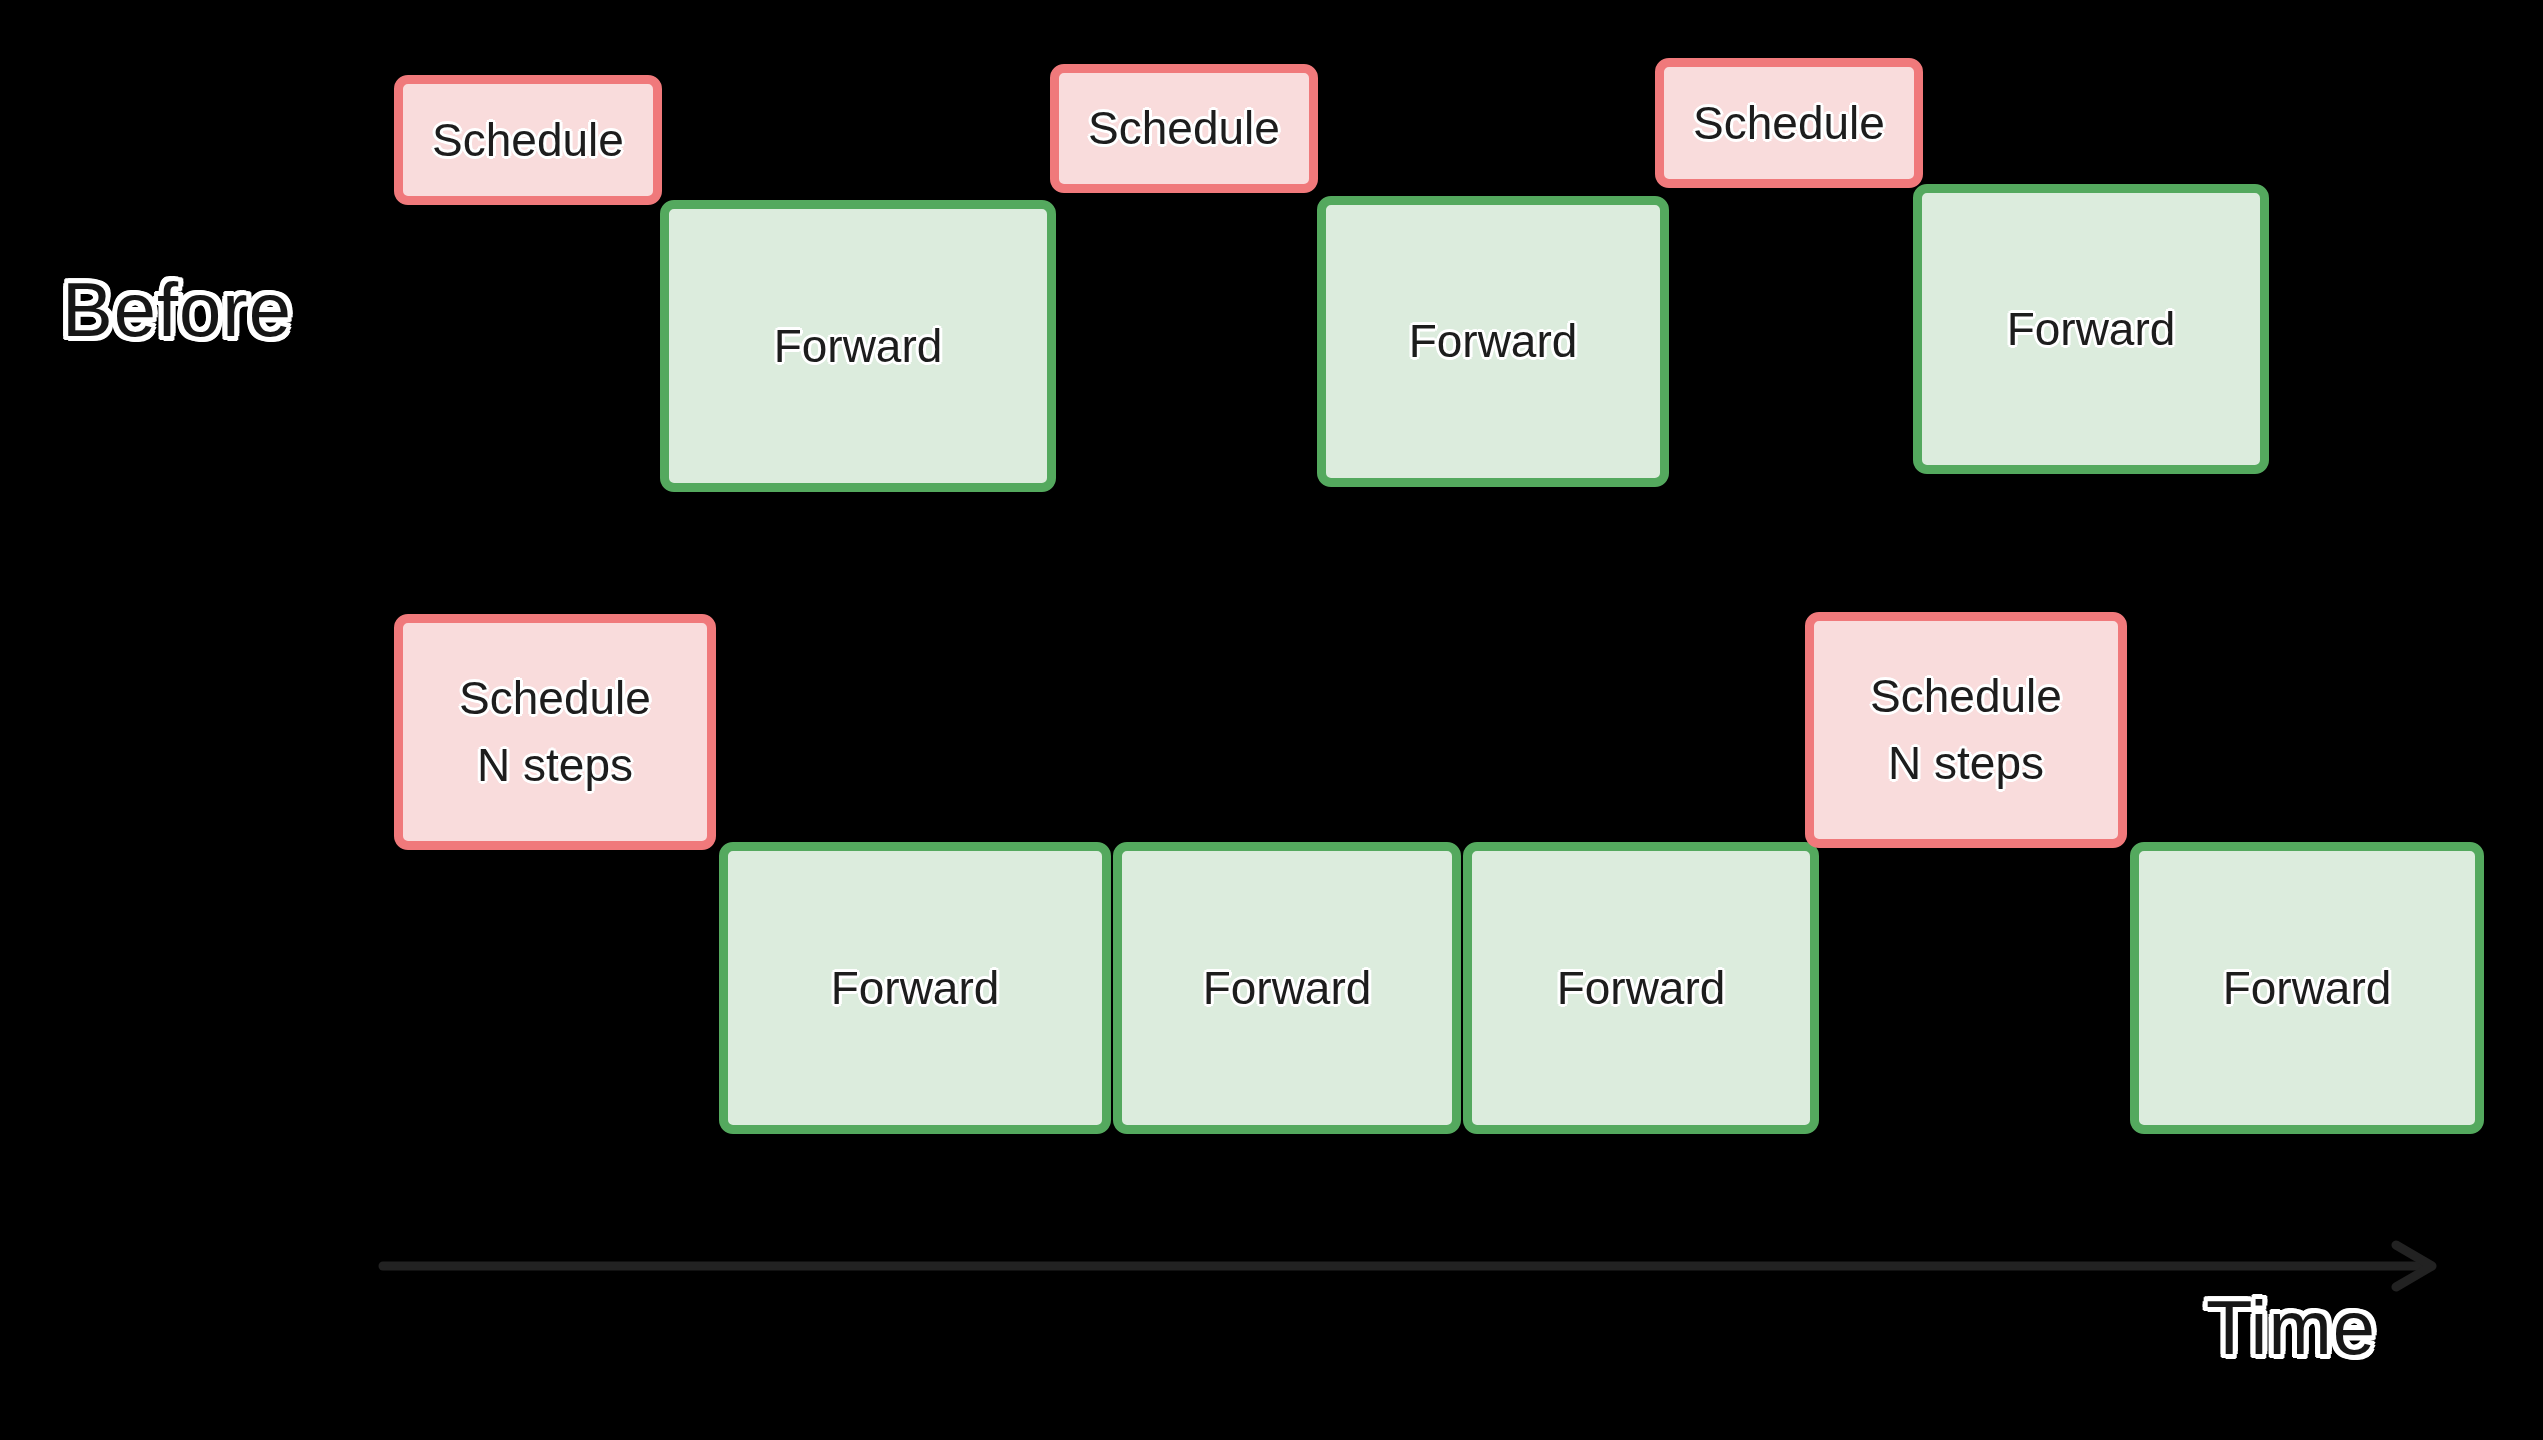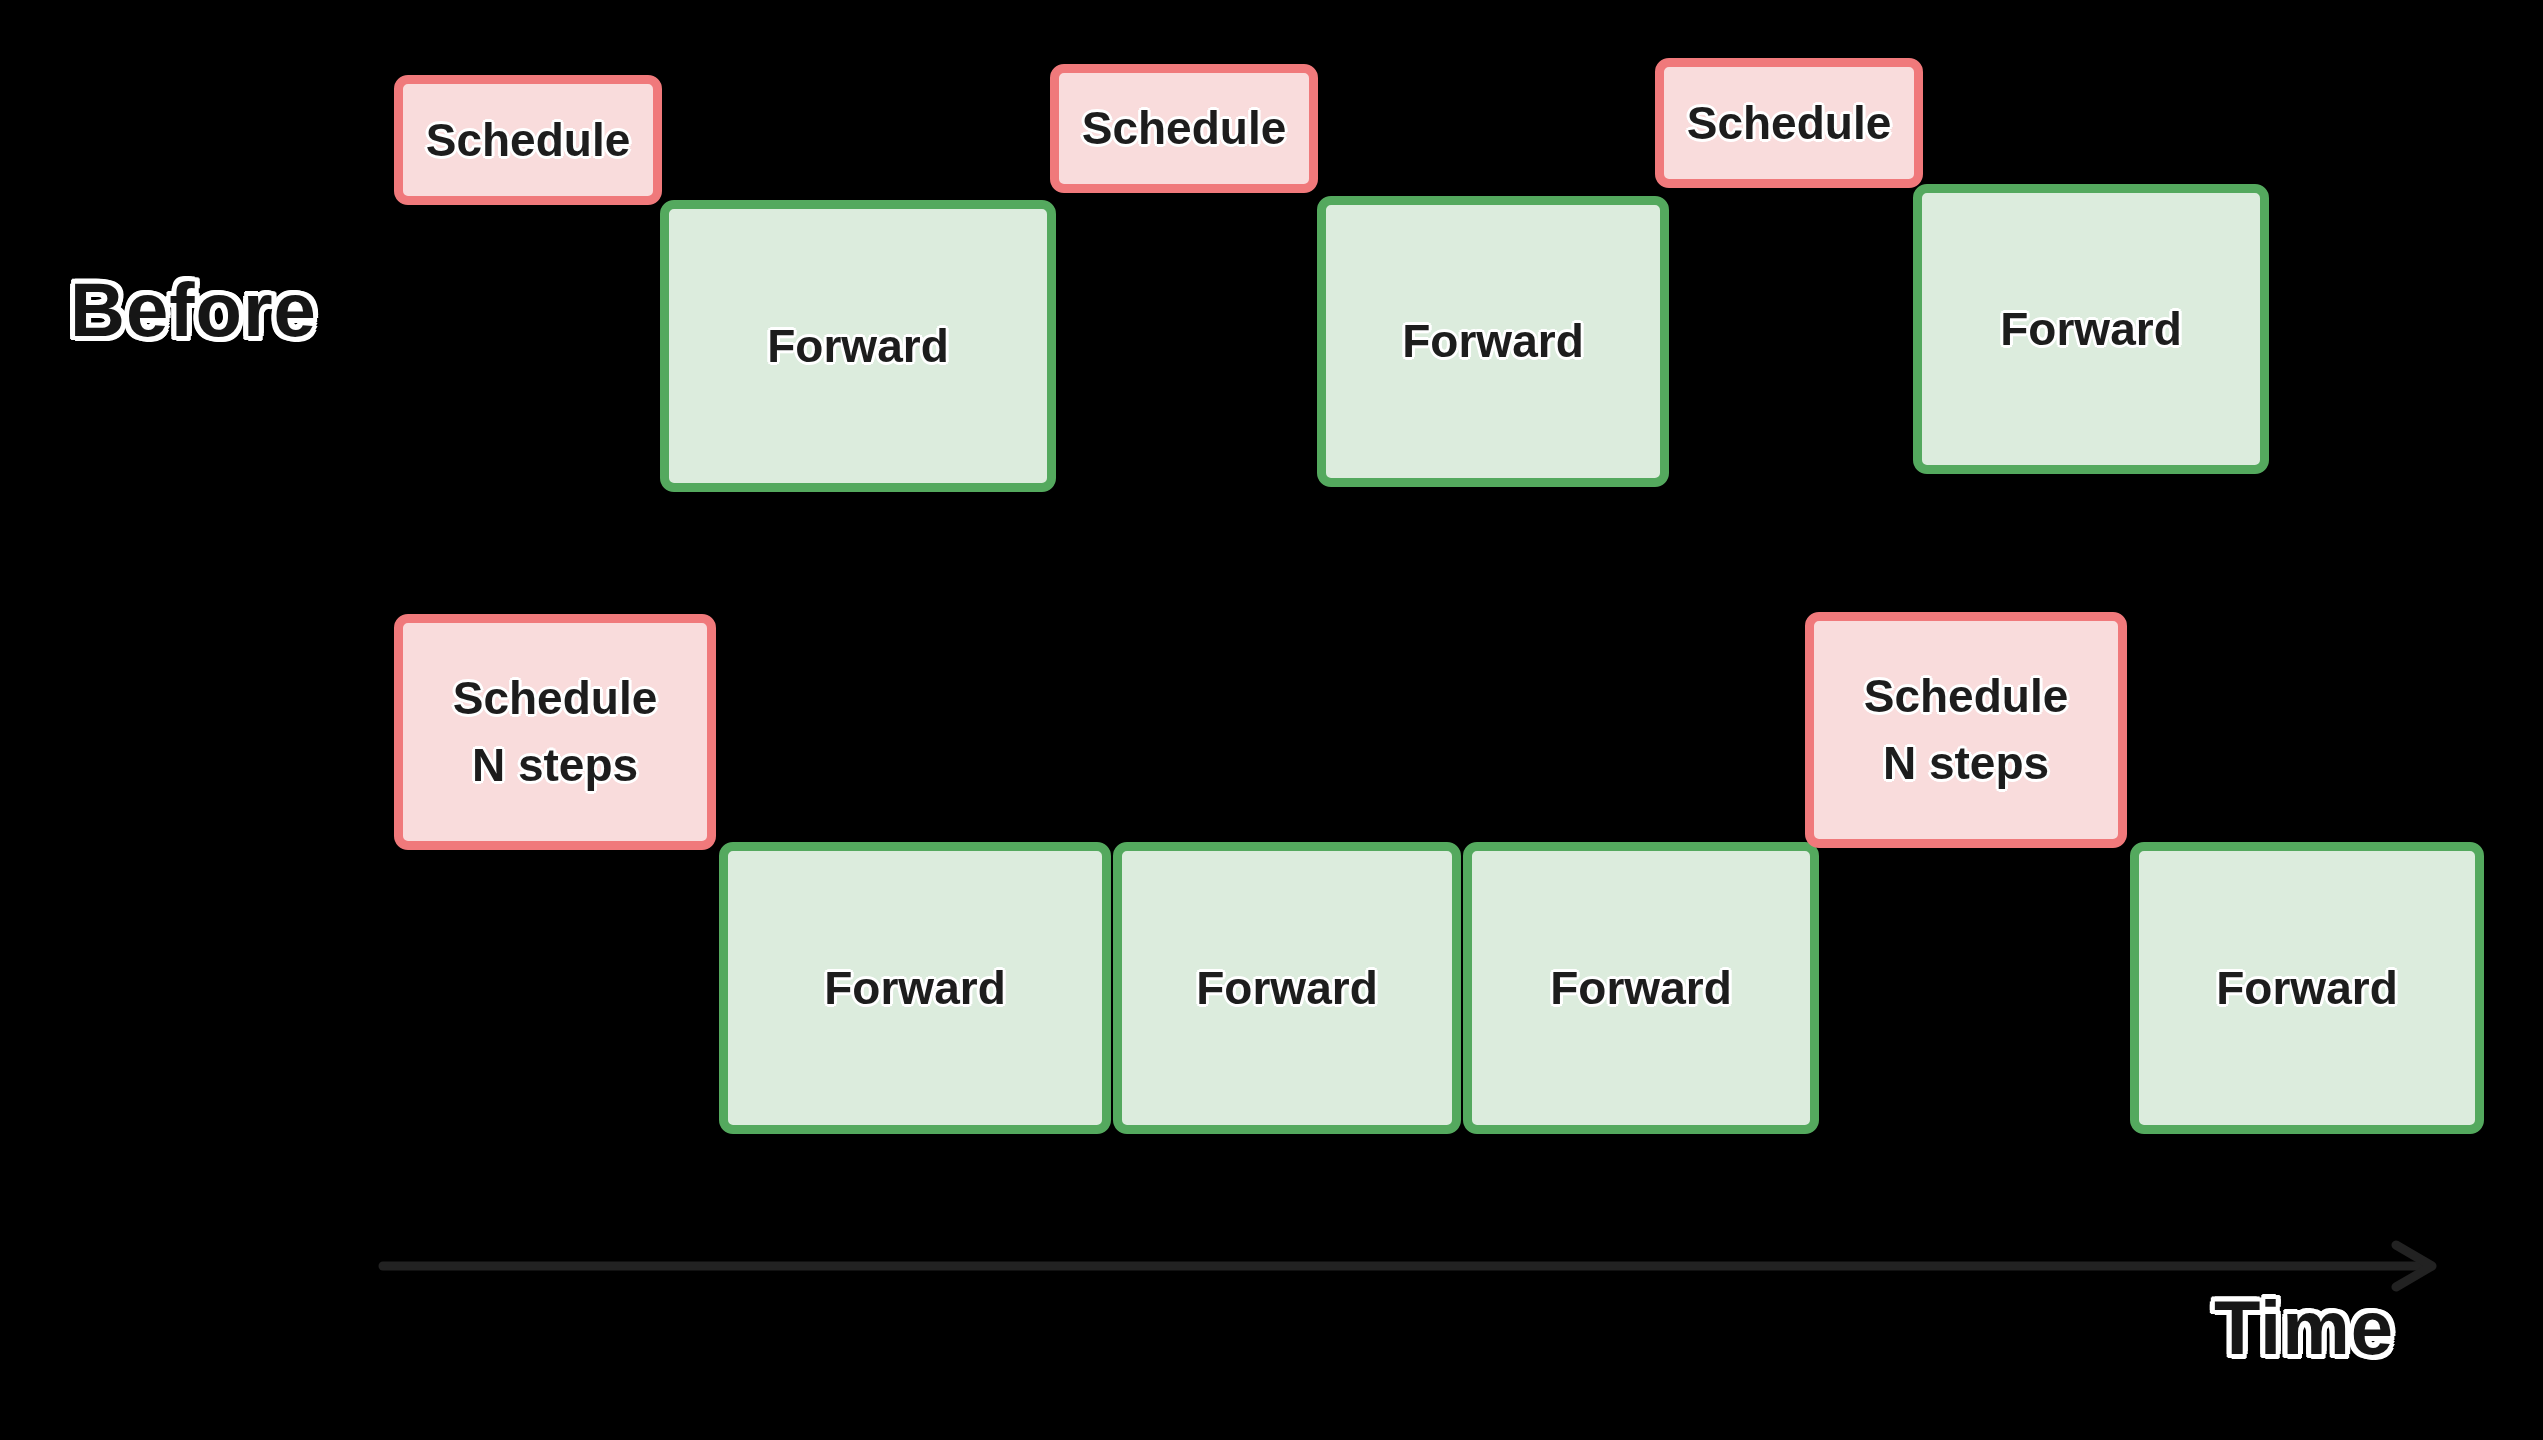--- a/index.html
+++ b/index.html
@@ -17,21 +17,21 @@
   }
   
   .box {
     position: absolute;
     box-sizing: border-box;
     border-radius: 14px;
     display: flex;
     flex-direction: column;
     align-items: center;
     justify-content: center;
-    font-weight: 700;
+    font-weight: 400;
     font-size: 46px;
     line-height: 1.45;
     text-align: center;
   }
   .box.schedule {
     background: var(--schedule_fill);
     border: 9px solid var(--schedule_border);
   }
   .box.forward {
     background: var(--forward_fill);
@@ -41,32 +41,31 @@
     color: var(--box_text);
     text-shadow:
       -2px -2px 0 var(--label_outline), 2px -2px 0 var(--label_outline),
       -2px  2px 0 var(--label_outline), 2px  2px 0 var(--label_outline),
       -3px  0   0 var(--label_outline), 3px  0   0 var(--label_outline),
        0   -3px 0 var(--label_outline), 0    3px 0 var(--label_outline);
   }
   
   .big-label {
     position: absolute;
-    font-weight: 700;
+    font-weight: 400;
     font-size: 76px;
     color: var(--label_fill);
     letter-spacing: 1px;
     text-shadow:
       -4px -4px 0 var(--label_outline), 4px -4px 0 var(--label_outline),
       -4px  4px 0 var(--label_outline), 4px  4px 0 var(--label_outline),
       -5px  0   0 var(--label_outline), 5px  0   0 var(--label_outline),
        0   -5px 0 var(--label_outline), 0    5px 0 var(--label_outline),
       -3px -5px 0 var(--label_outline), 3px  5px 0 var(--label_outline),
       -5px  3px 0 var(--label_outline), 5px -3px 0 var(--label_outline);
-    margin-left: 8px;
   }
   svg.axis {
     position: absolute;
     left: 0;
     top: 0;
   }
 </style>
 </head>
 <body>
 

